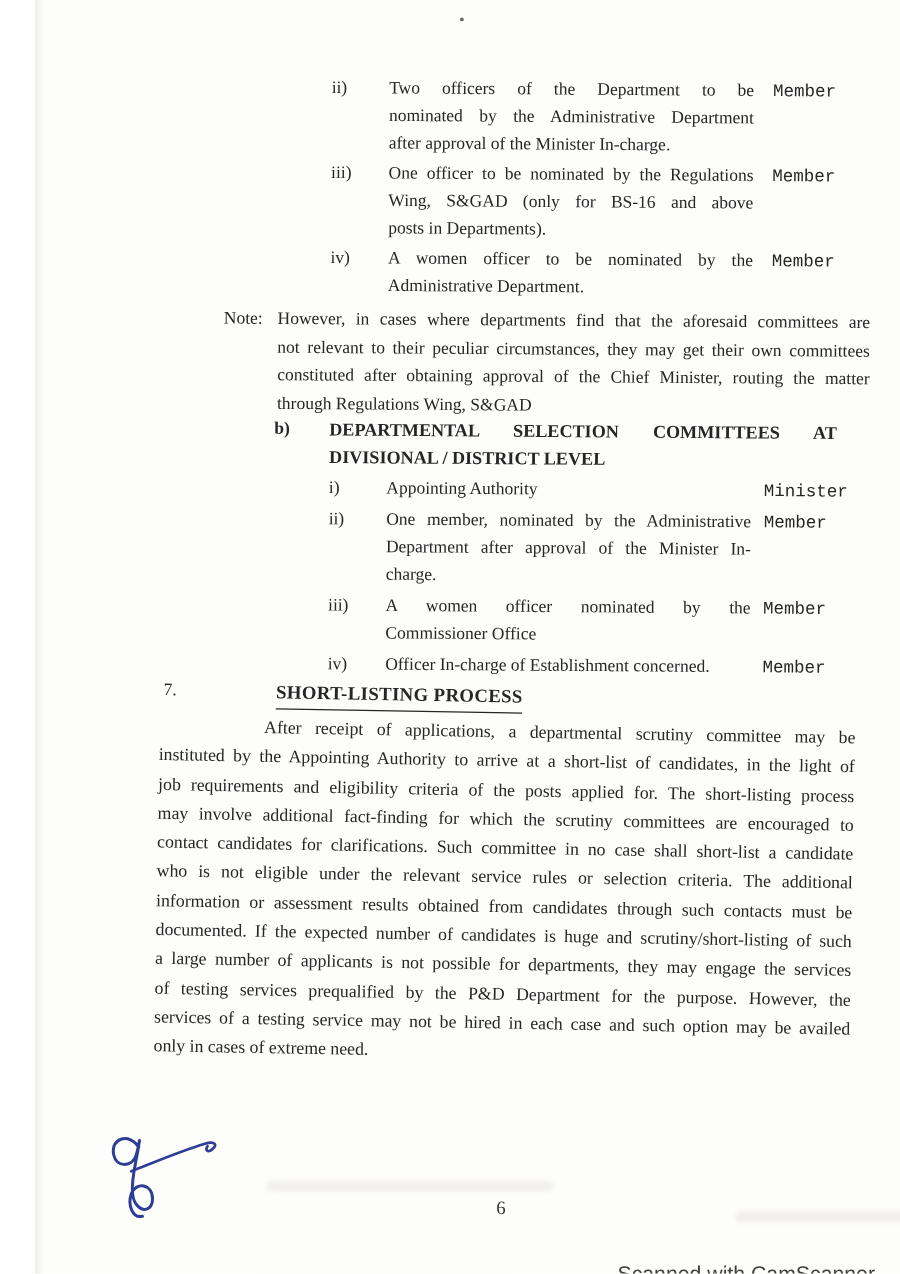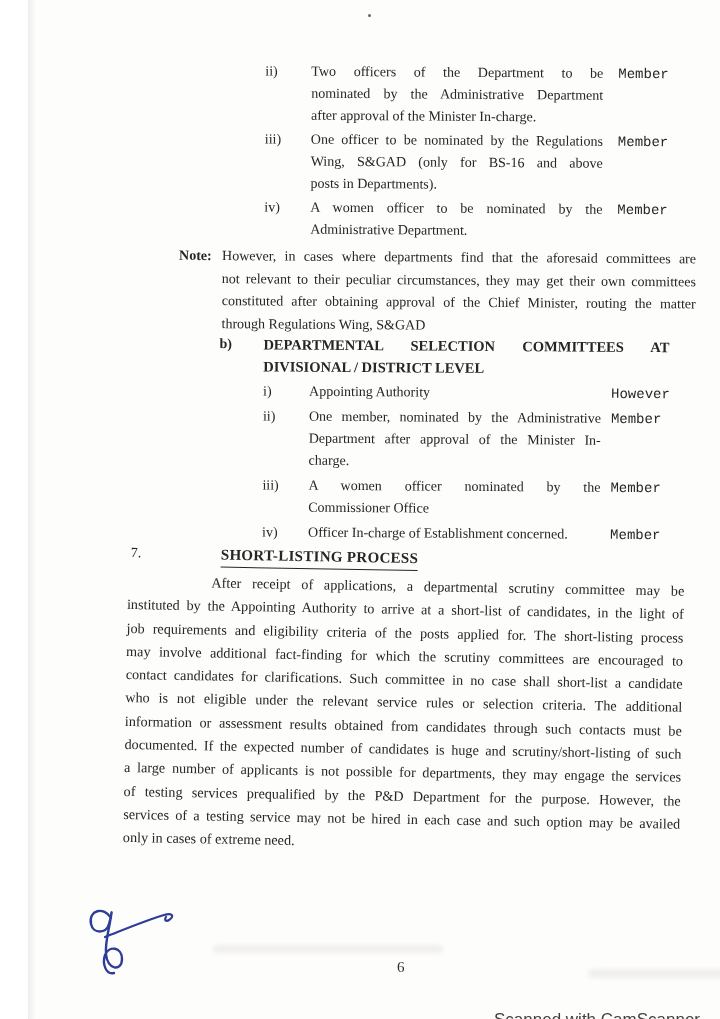--- a/index.html
+++ b/index.html
@@ -23,21 +23,21 @@
   .tline{text-align:justify;text-align-last:justify;}
   .tline.last{text-align-last:left;}
 
   
   .list-a{top:60px;margin-left:237px;}
   .list-a .row{margin-bottom:2px;}
 
   
   .note-blk{top:245px;}
   .note-row{display:flex;margin-left:152px;line-height:22.5px;}
-  .note-label{width:43px;flex:none;font-weight:bold;}
+  .note-label{width:43px;flex:none;font-weight:normal;}
   .note-body{width:474px;flex:none;}
 
   
   .sec-b{top:333px;}
   .sec-b .row{margin-left:193px;}
   .sec-b .num{width:44px;font-weight:bold;}
   .sec-b .title{width:406px;font-weight:bold;font-size:14.5px;}
 
   
   .list-b{top:380px;margin-left:237px;}
@@ -133,21 +133,21 @@
           </div>
       </div>
     </div>
 
     <div class="blk list-b">
       <div class="row">
         <div class="num">i)</div>
         <div class="item-body">
             <div class="tline last">Appointing Authority</div>
           </div>
-        <div class="role">However</div>
+        <div class="role">Minister</div>
       </div>
       <div class="row">
         <div class="num">ii)</div>
         <div class="item-body">
             <div class="tline">One member, nominated by the Administrative</div>
             <div class="tline">Department after approval of the Minister In-</div>
             <div class="tline last">charge.</div>
           </div>
         <div class="role">Member</div>
       </div>

